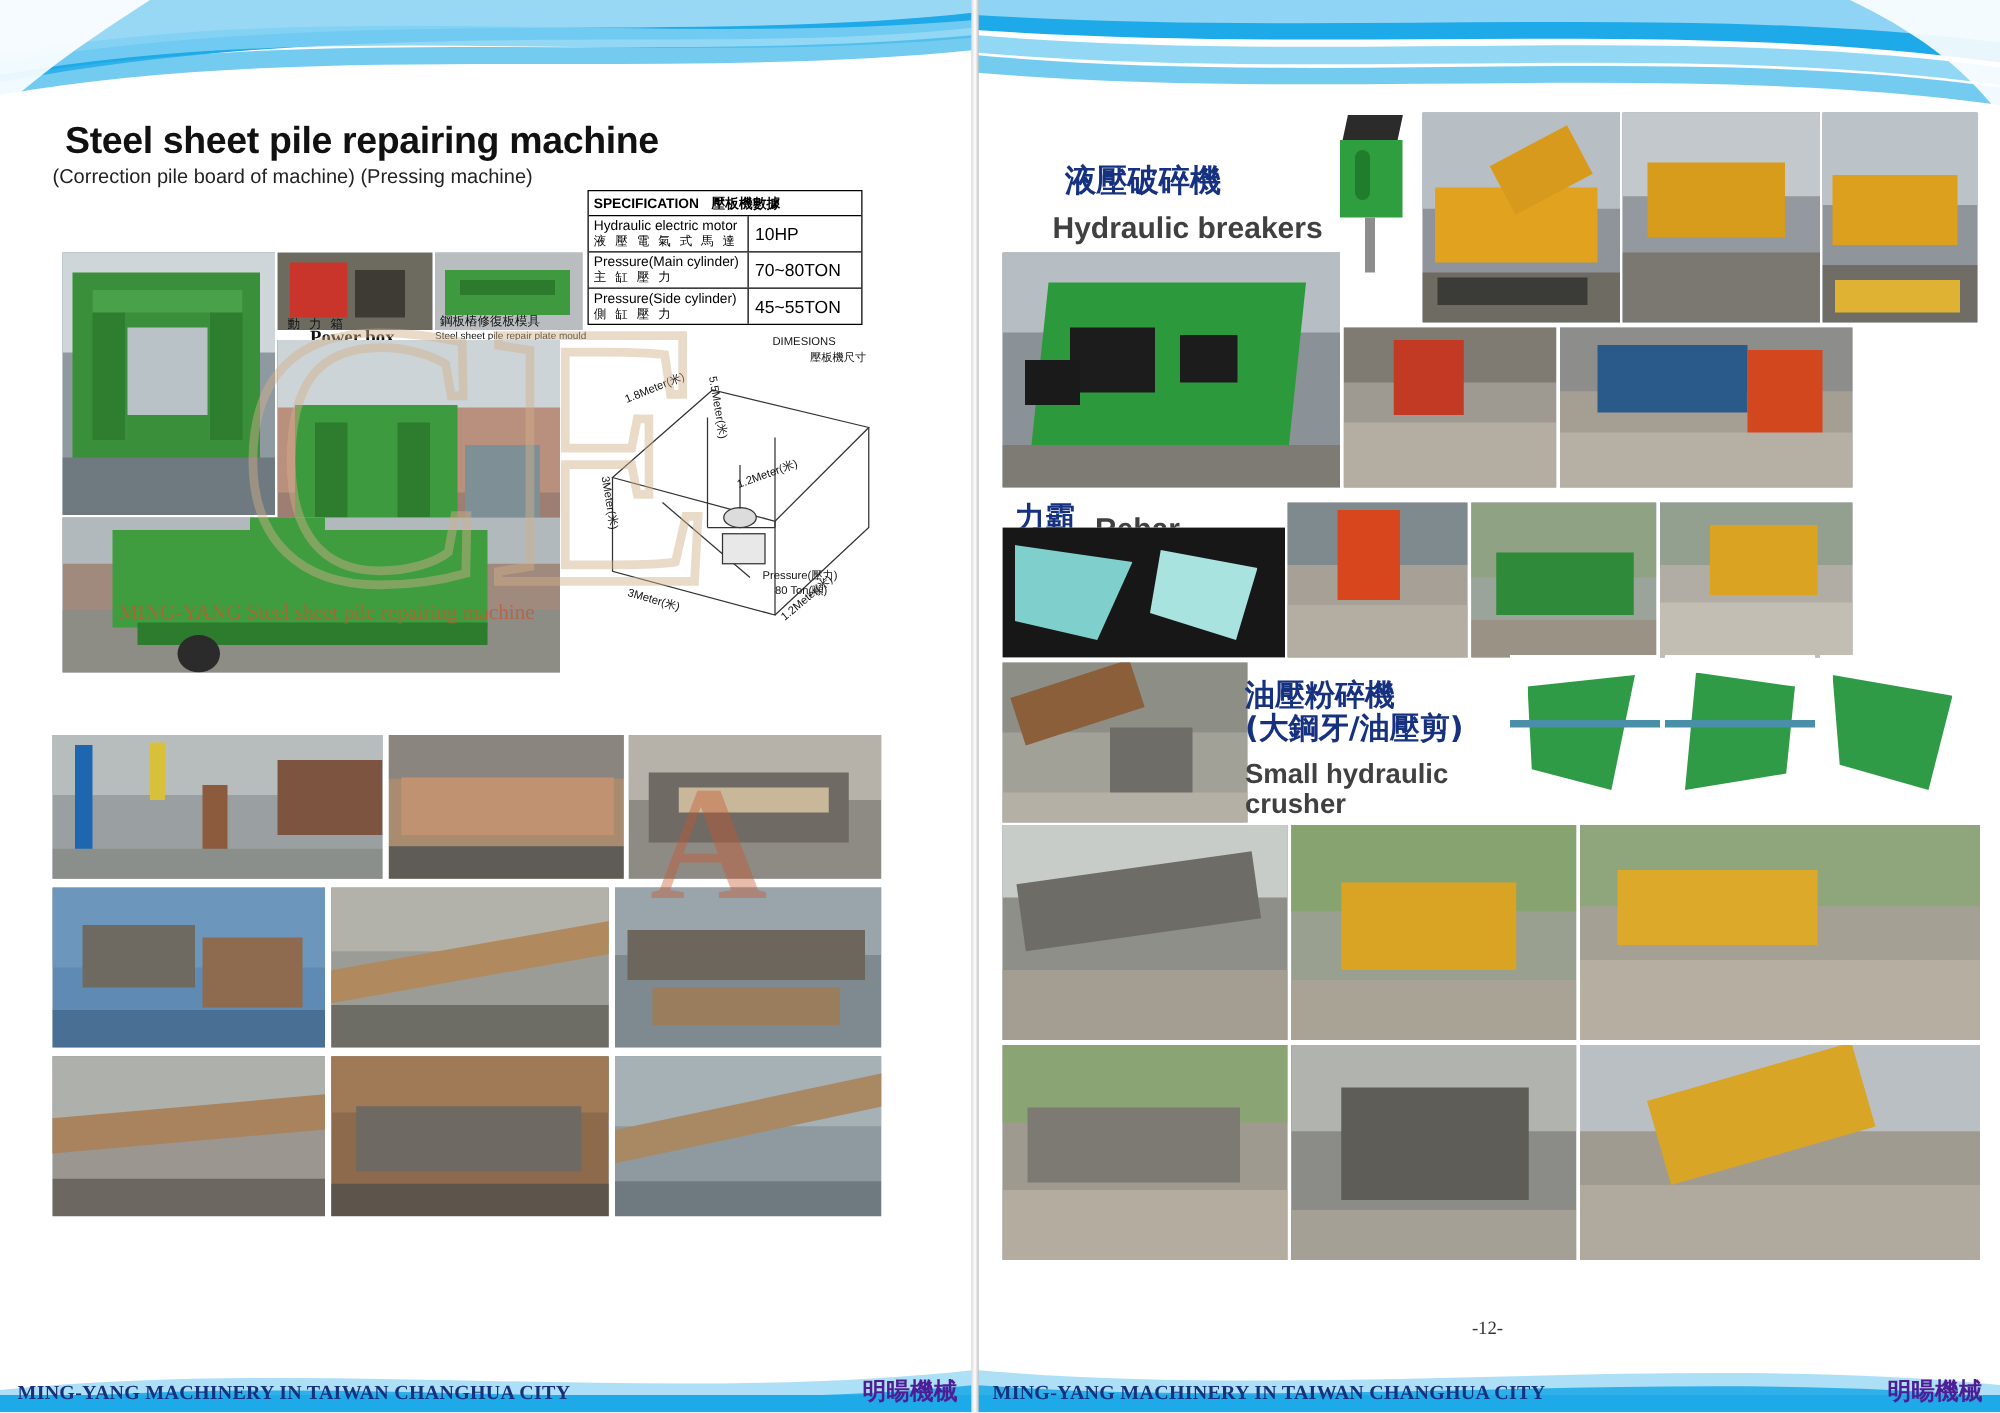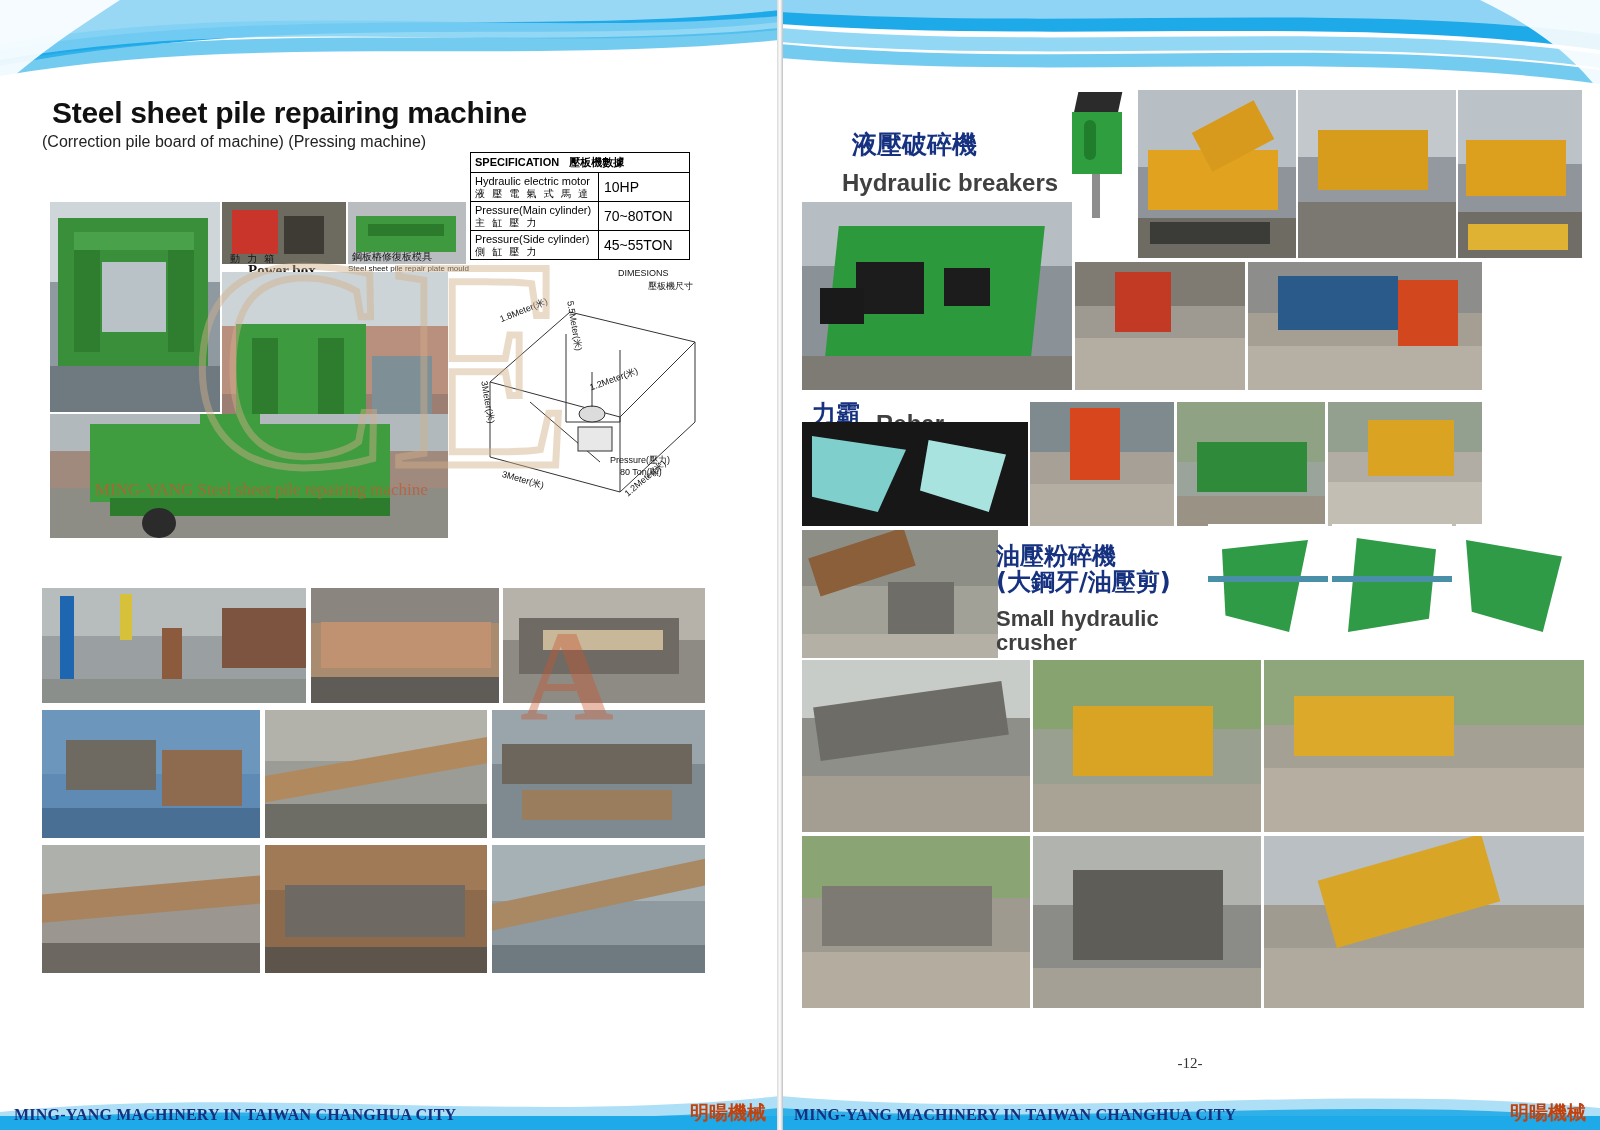--- a/index.html
+++ b/index.html
@@ -73,21 +73,21 @@
     letter-spacing: .2px;
     white-space: nowrap;
   }
   .footer-brand {
     position: absolute;
     bottom: 4px;
     right: 14px;
     font-family: "DejaVu Sans", sans-serif;
     font-weight: bold;
     font-size: 19px;
-    color: #c2410c;
+    color: #4c1d95;
     white-space: nowrap;
     margin-top: 20px;
   }
 
   
   .photo {
     position: absolute;
     overflow: hidden;
     background: #9aa3a8;
     box-sizing: border-box;

